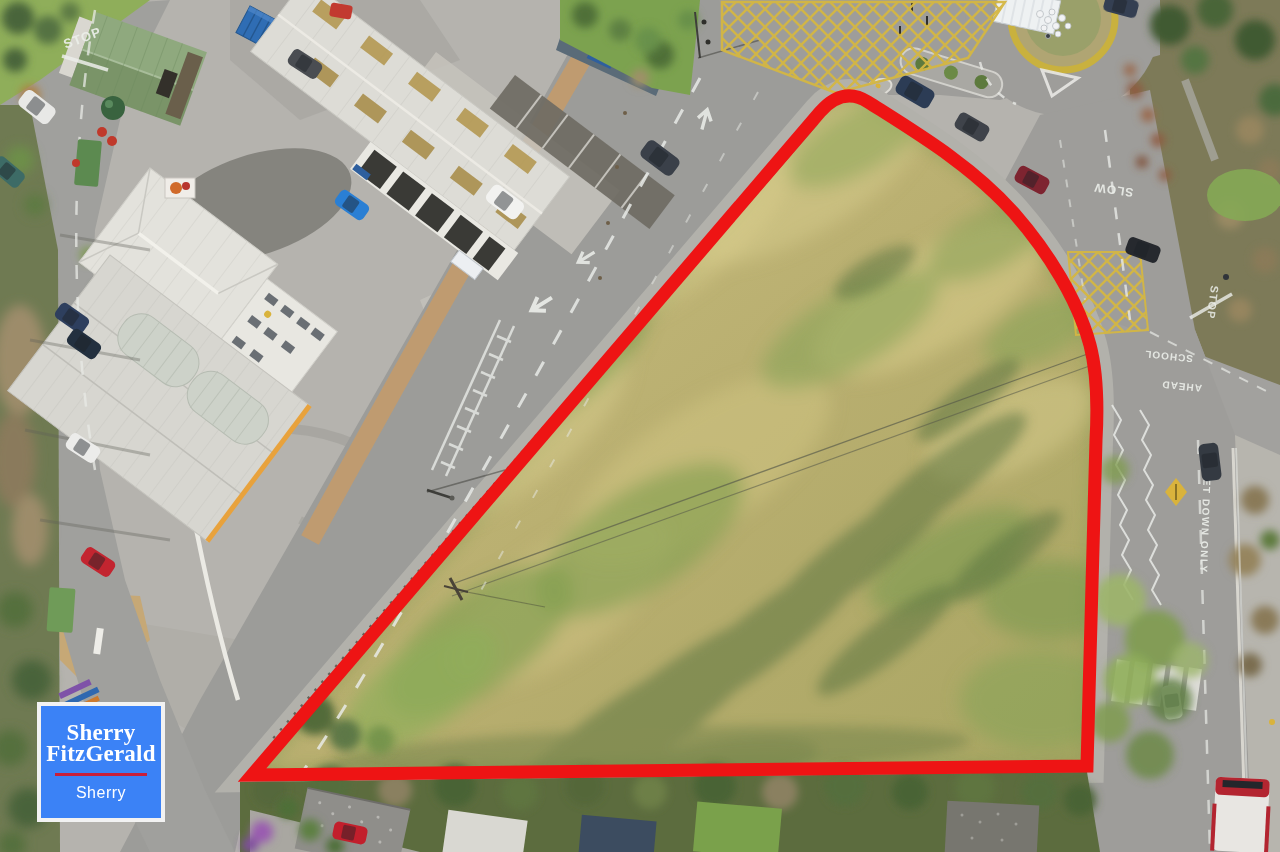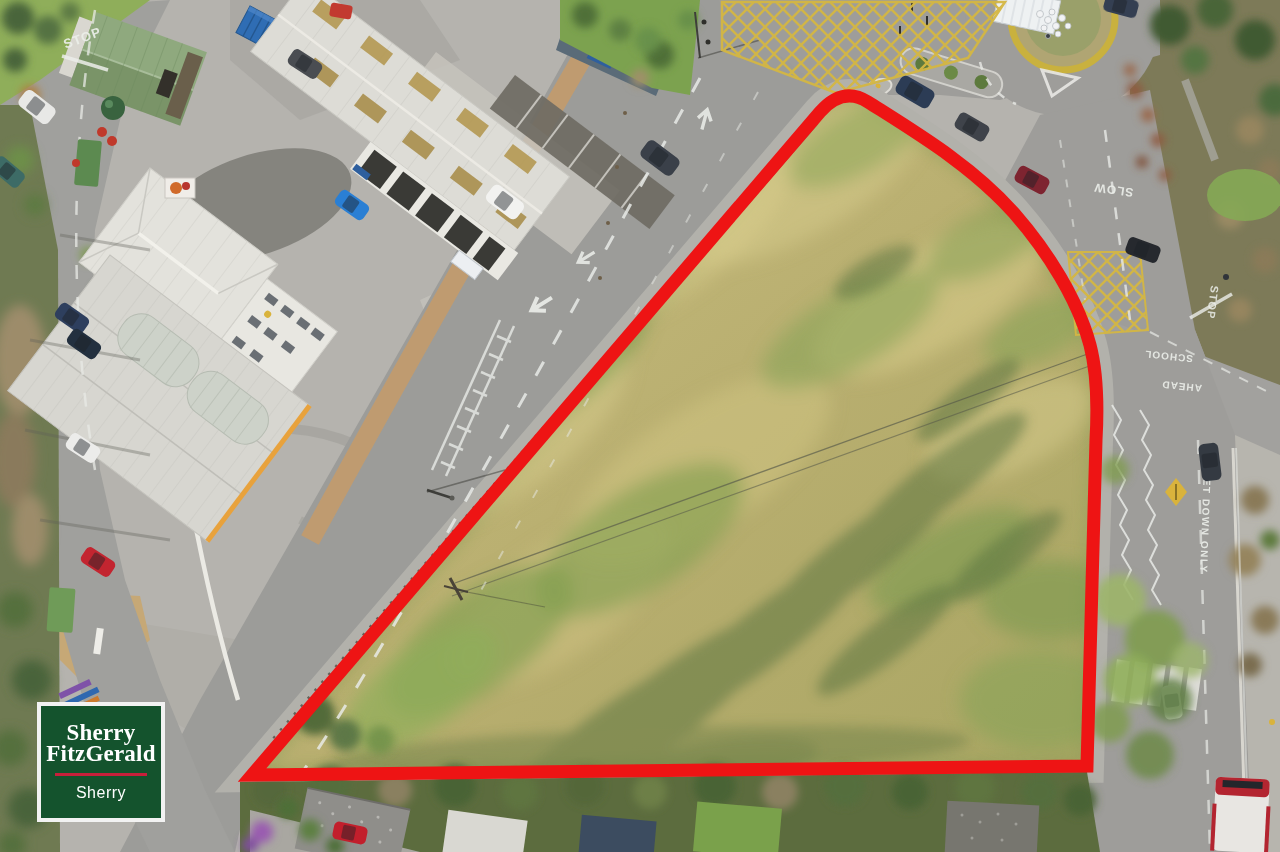--- a/index.html
+++ b/index.html
@@ -1,20 +1,20 @@
 <!DOCTYPE html>
 <html><head>
 <meta charset="utf-8">
 <style>
   html,body{margin:0;padding:0;background:#888;}
   .stage{position:relative;width:1280px;height:852px;overflow:hidden;background:#b5b3ae;font-family:"Liberation Sans",sans-serif;}
   .stage svg{position:absolute;left:0;top:0;display:block;}
   svg text{font-family:"Liberation Sans",sans-serif;font-weight:bold;fill:#ecefea;}
   
-  .watermark{position:absolute;left:37px;top:702px;width:128px;height:120px;background:#14532d;
+  .watermark{position:absolute;left:37px;top:702px;width:128px;height:120px;background:#3b82f6;
     border:4px solid #f2f2f2;box-sizing:border-box;display:flex;flex-direction:column;
     align-items:center;justify-content:center;color:#fff;text-align:center;}
   .watermark .brand{font-family:"Liberation Serif",serif;font-weight:bold;font-size:23px;line-height:0.92;letter-spacing:0.2px;}
   .watermark .rule{width:92px;height:3px;background:#c81f3a;margin:9px 0 8px 0;}
   .watermark .office{font-family:"Liberation Sans",sans-serif;font-size:16px;letter-spacing:0.5px;}
 </style>
 </head>
 <body>
 
 <div class="stage">

